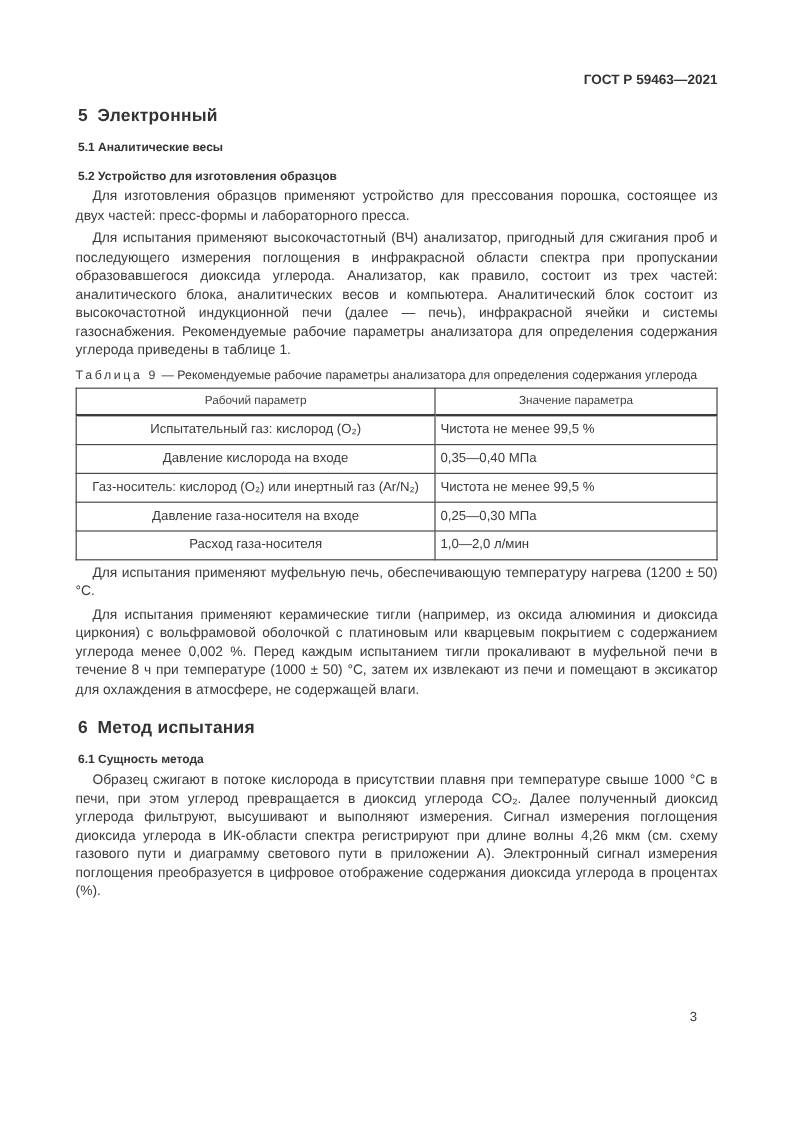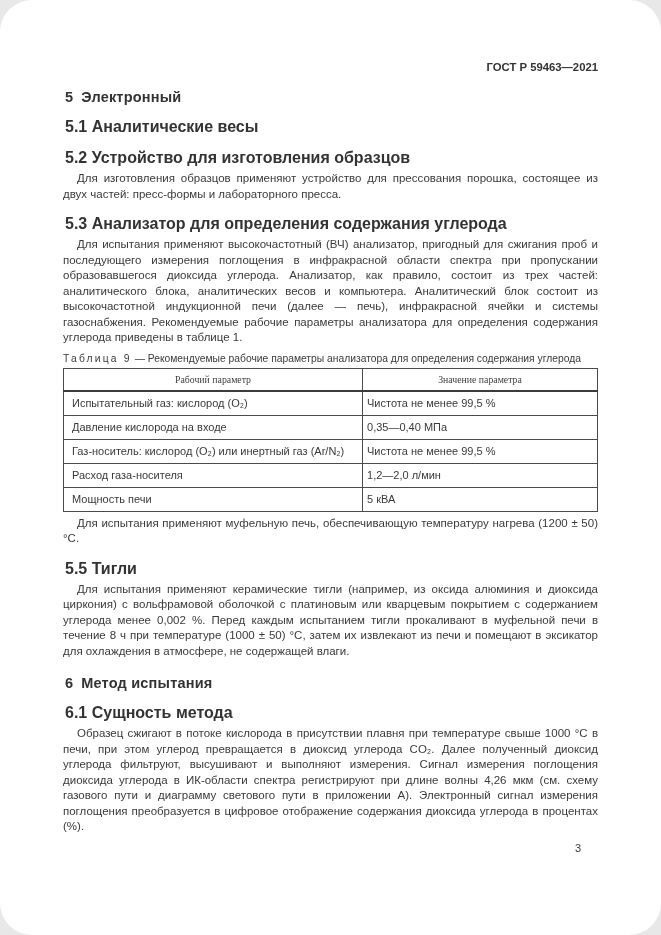--- a/index.html
+++ b/index.html
@@ -8,21 +8,20 @@
     font-family:"Liberation Sans","DejaVu Sans",sans-serif;
     -webkit-font-smoothing:antialiased;
   }
   .page {
     position:relative;
     width:661px; height:935px;
     margin:0 auto;
     background:#ffffff;
     color:#3a3a3a;
     overflow:hidden;
-    border-radius:32px;
   }
   .content {
     position:absolute;
     left:63px; right:63px; top:0;
   }
   .doc-header {
     padding-top:61px;
     text-align:right;
     font-weight:bold;
     font-size:11.3px;
@@ -30,21 +29,21 @@
   }
   h1.chapter {
     font-size:14.5px;
     font-weight:bold;
     color:#333;
     margin:16px 0 0 2px;
     letter-spacing:.2px;
   }
   h1.chapter .num { margin-right:8px; }
   h2.sub {
-    font-size:16px;
+    font-size:10px;
     font-weight:bold;
     color:#333;
     margin:13px 0 0 2px;
   }
   p.para {
     font-size:11.5px;
     line-height:15.5px;
     margin:4px 0 0 0;
     text-align:justify;
     text-indent:14px;
@@ -69,31 +68,30 @@
   }
   table.t1 { border:1.5px solid #3f3f3f; }
   table.t1 thead th {
     font-size:9.8px;
     font-weight:normal;
     color:#3f3f3f;
     text-align:center;
     height:19px;
     border-bottom:2.5px solid #3b3b3b;
     padding:1px 4px;
-    font-family:Liberation Serif, serif;
   }
   table.t1 tbody td {
     font-size:11px;
     color:#3a3a3a;
     height:21px;
     padding:1px 8px;
   }
   table.t1 col.c-param { width:56%; }
   table.t1 col.c-value { width:44%; }
-  table.t1 td.param { text-align:left; }
+  table.t1 td.param { text-align:center; }
   table.t1 td.value { text-align:left; padding:1px 4px; }
   .page-number {
     position:absolute;
     top:842px; right:80px;
     font-size:11px;
     color:#3a3a3a;
   }
 </style>
 </head>
 <body>
@@ -103,21 +101,20 @@
 
     <div class="doc-header">ГОСТ Р 59463—2021</div>
 
     <h1 class="chapter"><span class="num">5</span><span>Электронный</span></h1>
 
     <h2 class="sub">5.1 Аналитические весы</h2>
 
     <h2 class="sub">5.2 Устройство для изготовления образцов</h2>
     <p class="para">Для изготовления образцов применяют устройство для прессования порошка, состоящее из двух частей: пресс-формы и лабораторного пресса.</p>
 
-    <h2 class="sub">5.3 Анализатор для определения содержания углерода</h2>
     <p class="para">Для испытания применяют высокочастотный (ВЧ) анализатор, пригодный для сжигания проб и последующего измерения поглощения в инфракрасной области спектра при пропускании образовавшегося диоксида углерода. Анализатор, как правило, состоит из трех частей: аналитического блока, аналитических весов и компьютера. Аналитический блок состоит из высокочастотной индукционной печи (далее — печь), инфракрасной ячейки и системы газоснабжения. Рекомендуемые рабочие параметры анализатора для определения содержания углерода приведены в таблице 1.</p>
 
     <div class="table-caption"><span class="cap-label">Таблица 9</span><span class="cap-text"> — Рекомендуемые рабочие параметры анализатора для определения содержания углерода</span></div>
 
     <table class="t1">
       <colgroup>
           <col class="c-param">
           <col class="c-value">
         </colgroup>
       <thead>
@@ -133,33 +130,32 @@
         </tr>
         <tr>
           <td class="param">Давление кислорода на входе</td>
           <td class="value">0,35—0,40 МПа</td>
         </tr>
         <tr>
           <td class="param">Газ-носитель: кислород (O₂) или инертный газ (Ar/N₂)</td>
           <td class="value">Чистота не менее 99,5 %</td>
         </tr>
         <tr>
-          <td class="param">Расход газа-носителя</td>
-          <td class="value">1,2—2,0 л/мин</td>
+          <td class="param">Давление газа-носителя на входе</td>
+          <td class="value">0,25—0,30 МПа</td>
         </tr>
         <tr>
-          <td class="param">Мощность печи</td>
-          <td class="value">5 кВА</td>
+          <td class="param">Расход газа-носителя</td>
+          <td class="value">1,0—2,0 л/мин</td>
         </tr>
       </tbody>
     </table>
 
     <p class="para">Для испытания применяют муфельную печь, обеспечивающую температуру нагрева (1200 ± 50) °C.</p>
 
-    <h2 class="sub">5.5 Тигли</h2>
     <p class="para">Для испытания применяют керамические тигли (например, из оксида алюминия и диоксида циркония) с вольфрамовой оболочкой с платиновым или кварцевым покрытием с содержанием углерода менее 0,002 %. Перед каждым испытанием тигли прокаливают в муфельной печи в течение 8 ч при температуре (1000 ± 50) °C, затем их извлекают из печи и помещают в эксикатор для охлаждения в атмосфере, не содержащей влаги.</p>
 
     <h1 class="chapter"><span class="num">6</span><span>Метод испытания</span></h1>
 
     <h2 class="sub">6.1 Сущность метода</h2>
     <p class="para">Образец сжигают в потоке кислорода в присутствии плавня при температуре свыше 1000 °C в печи, при этом углерод превращается в диоксид углерода CO₂. Далее полученный диоксид углерода фильтруют, высушивают и выполняют измерения. Сигнал измерения поглощения диоксида углерода в ИК-области спектра регистрируют при длине волны 4,26 мкм (см. схему газового пути и диаграмму светового пути в приложении А). Электронный сигнал измерения поглощения преобразуется в цифровое отображение содержания диоксида углерода в процентах (%).</p>
 
   </div>
 
   <div class="page-number">3</div>

